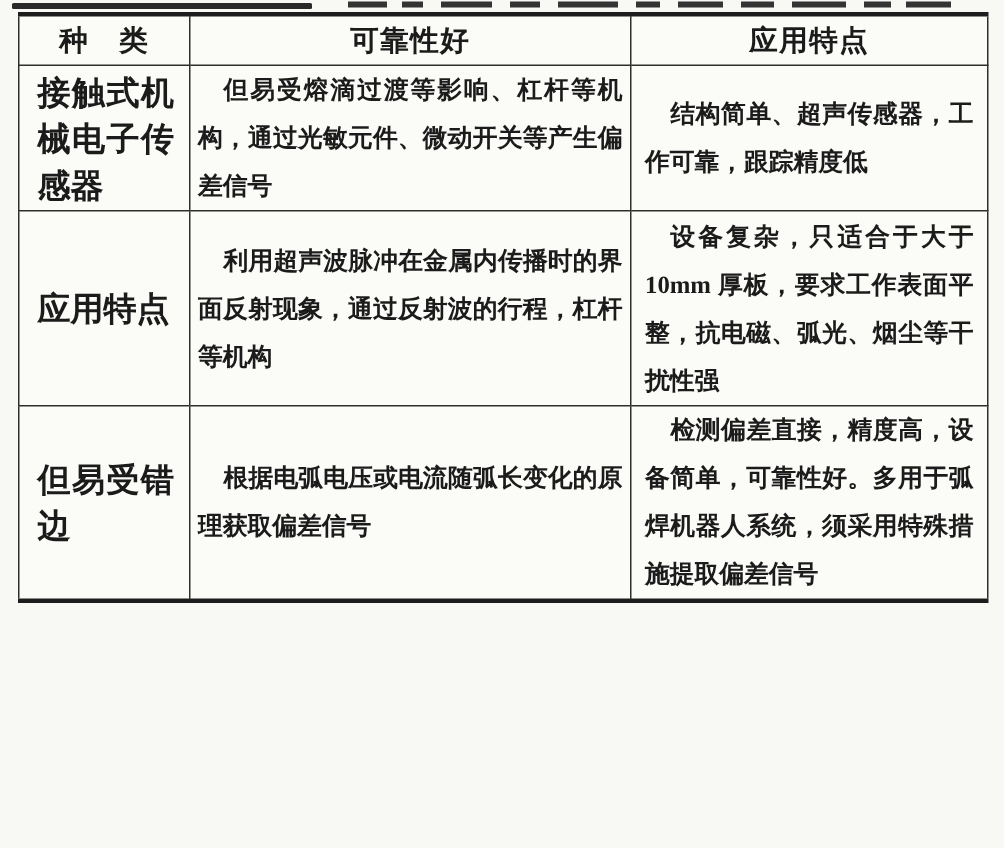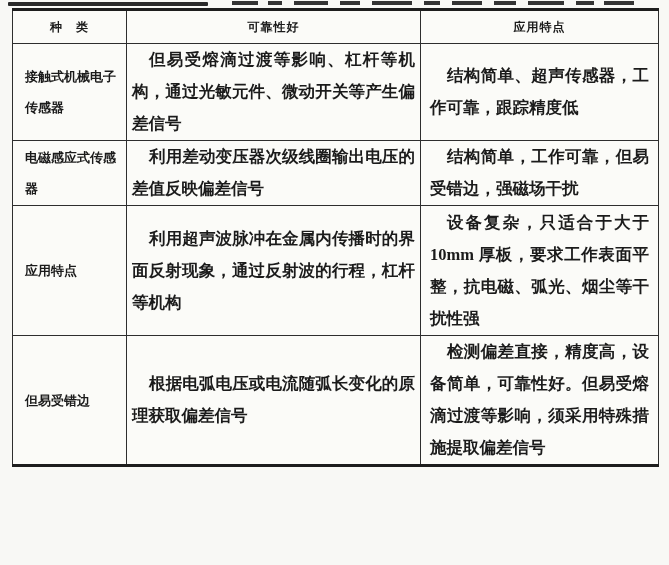--- a/index.html
+++ b/index.html
@@ -19,33 +19,33 @@
     border-collapse:collapse;table-layout:fixed;
     background:#fbfbf8;
   }
   table.sensor-table{border-top:3px solid #1d1d1d;border-bottom:3px solid #1d1d1d;}
   .sensor-table th,.sensor-table td{
     border:1px solid #2e2e2e;
     vertical-align:middle;
     padding:0;
   }
   .sensor-table th{
-    height:32px;font-size:12px;font-weight:600;text-align:center;
+    height:32px;font-size:19px;font-weight:600;text-align:center;
     letter-spacing:1px;
   }
   tr.r-header{height:33px;}
   tr.r1{height:94px;}
   tr.r2{height:65px;}
   tr.r3{height:98px;}
   tr.r4{height:130px;}
   tr.r5{height:126px;}
 
   .label{
     padding:0 10px 0 12px;text-align:justify;
-    font-size:13px;line-height:31px;font-weight:600;
+    font-size:22px;line-height:31px;font-weight:600;
   }
   .para{
     text-align:justify;text-indent:17px;
     font-size:16.5px;line-height:32px;font-weight:600;
   }
   td.c2 .para{padding:0 5px;}
   td.c3 .para{padding:0 9px;}
 </style>
 </head>
 <body>
@@ -81,47 +81,36 @@
     <td class="c1">
           <div class="label">接触式机械电子传感器</div>
         </td>
     <td class="c2">
           <div class="para">但易受熔滴过渡等影响、杠杆等机构，通过光敏元件、微动开关等产生偏差信号</div>
         </td>
     <td class="c3">
           <div class="para">结构简单、超声传感器，工作可靠，跟踪精度低</div>
         </td>
   </tr>
-  <tr class="r2">
-    <td class="c1">
-          <div class="label">电磁感应式传感器</div>
-        </td>
-    <td class="c2">
-          <div class="para">利用差动变压器次级线圈输出电压的差值反映偏差信号</div>
-        </td>
-    <td class="c3">
-          <div class="para">结构简单，工作可靠，但易受错边，强磁场干扰</div>
-        </td>
-  </tr>
   <tr class="r4">
     <td class="c1">
           <div class="label">应用特点</div>
         </td>
     <td class="c2">
           <div class="para">利用超声波脉冲在金属内传播时的界面反射现象，通过反射波的行程，杠杆等机构</div>
         </td>
     <td class="c3">
           <div class="para">设备复杂，只适合于大于10mm 厚板，要求工作表面平整，抗电磁、弧光、烟尘等干扰性强</div>
         </td>
   </tr>
   <tr class="r5">
     <td class="c1">
           <div class="label">但易受错边</div>
         </td>
     <td class="c2">
           <div class="para">根据电弧电压或电流随弧长变化的原理获取偏差信号</div>
         </td>
     <td class="c3">
-          <div class="para">检测偏差直接，精度高，设备简单，可靠性好。但易受熔滴过渡等影响，须采用特殊措施提取偏差信号</div>
+          <div class="para">检测偏差直接，精度高，设备简单，可靠性好。多用于弧焊机器人系统，须采用特殊措施提取偏差信号</div>
         </td>
   </tr>
 </tbody>
   </table>
 
 </body></html>

